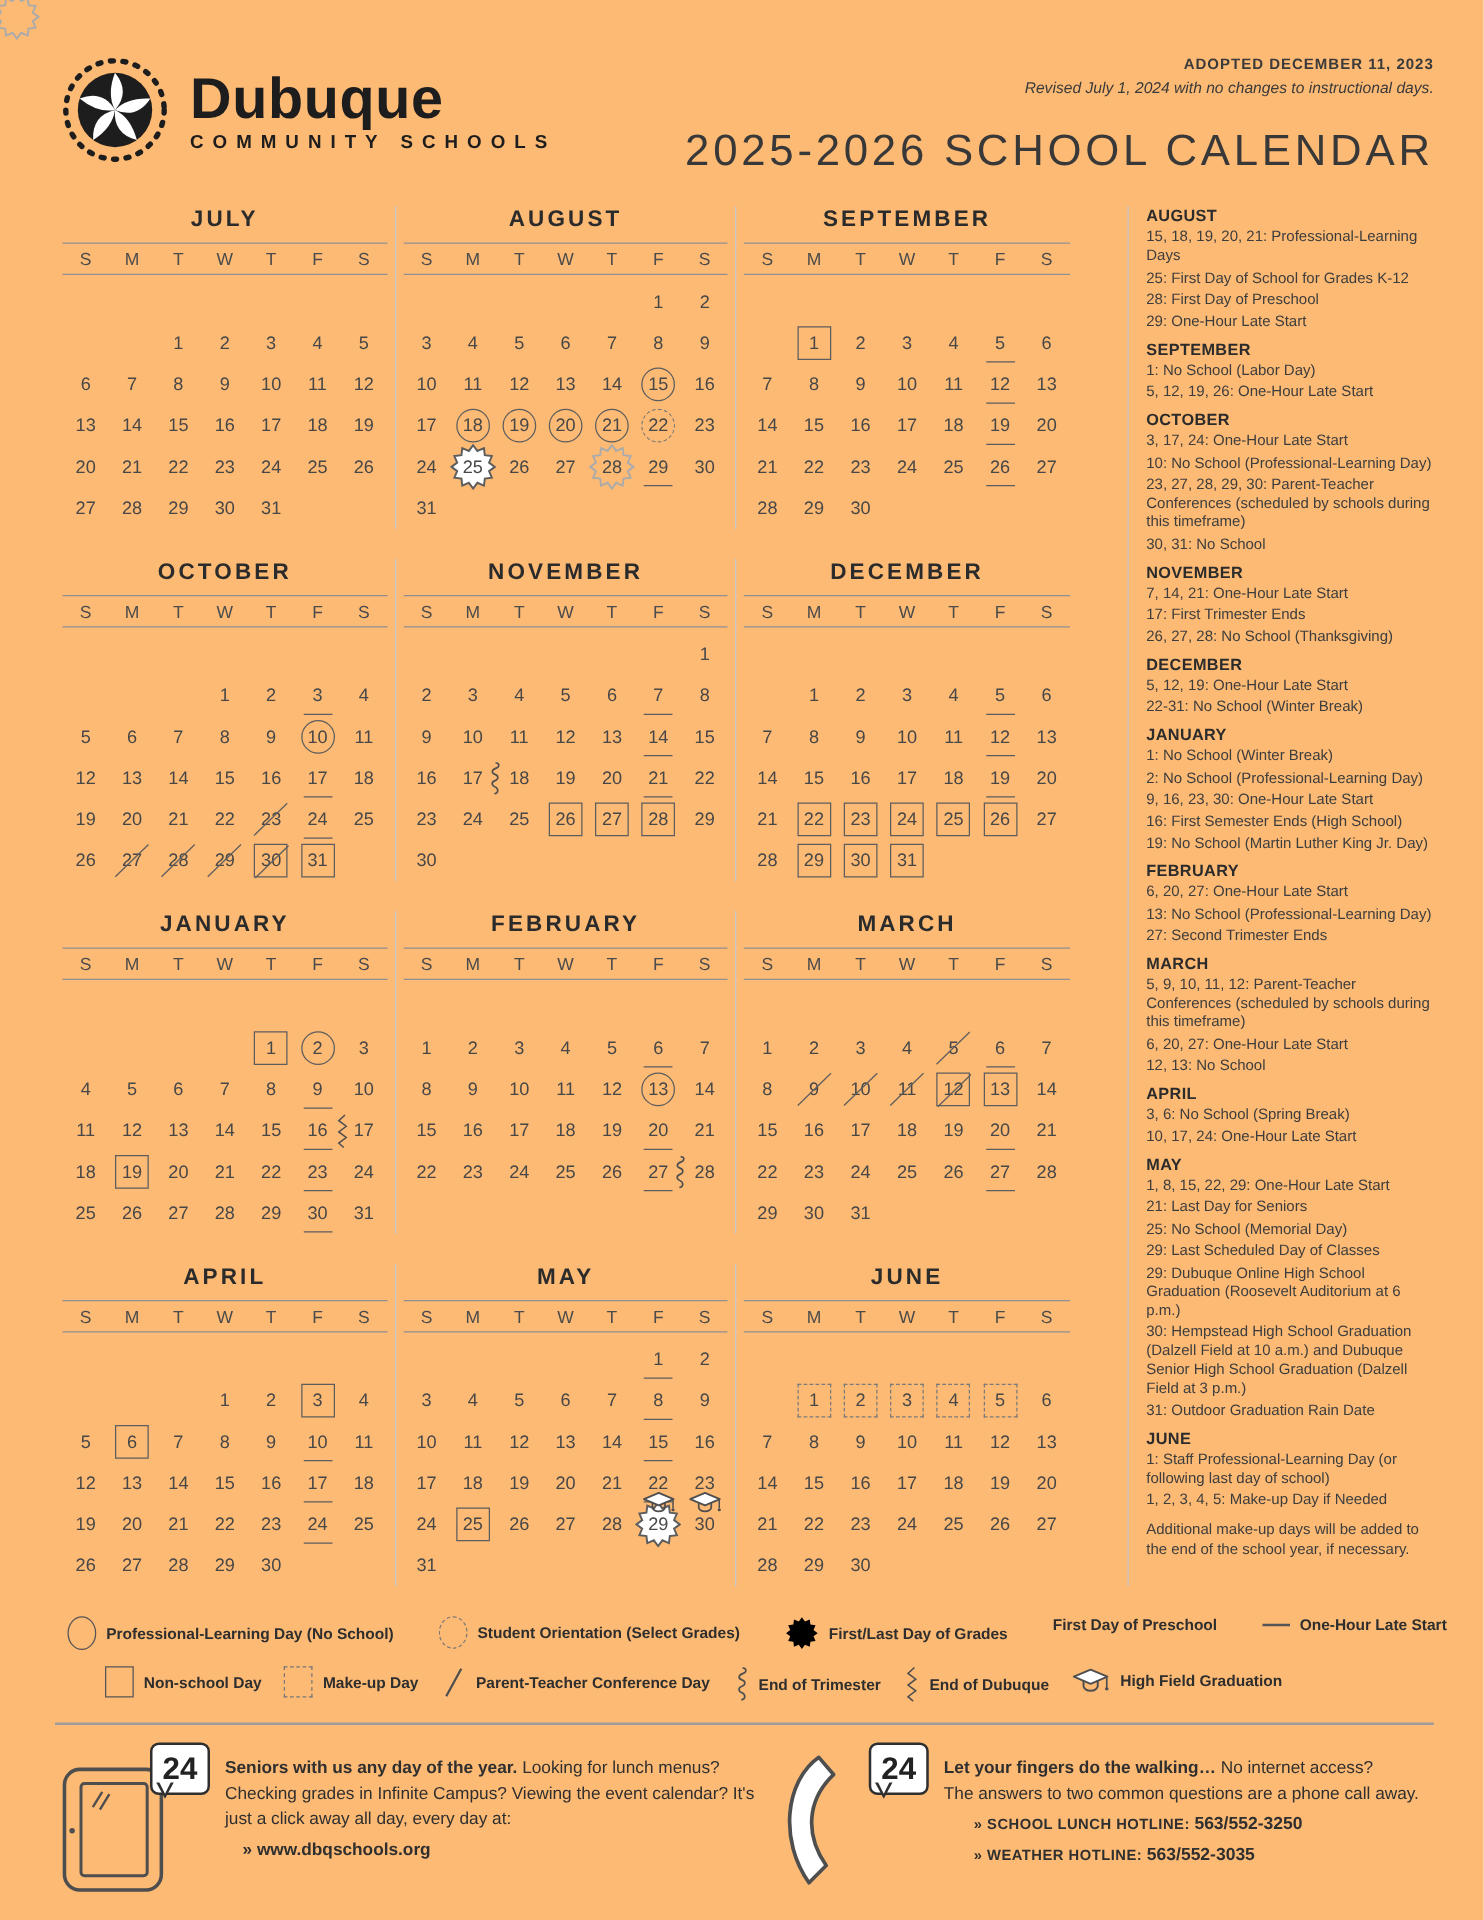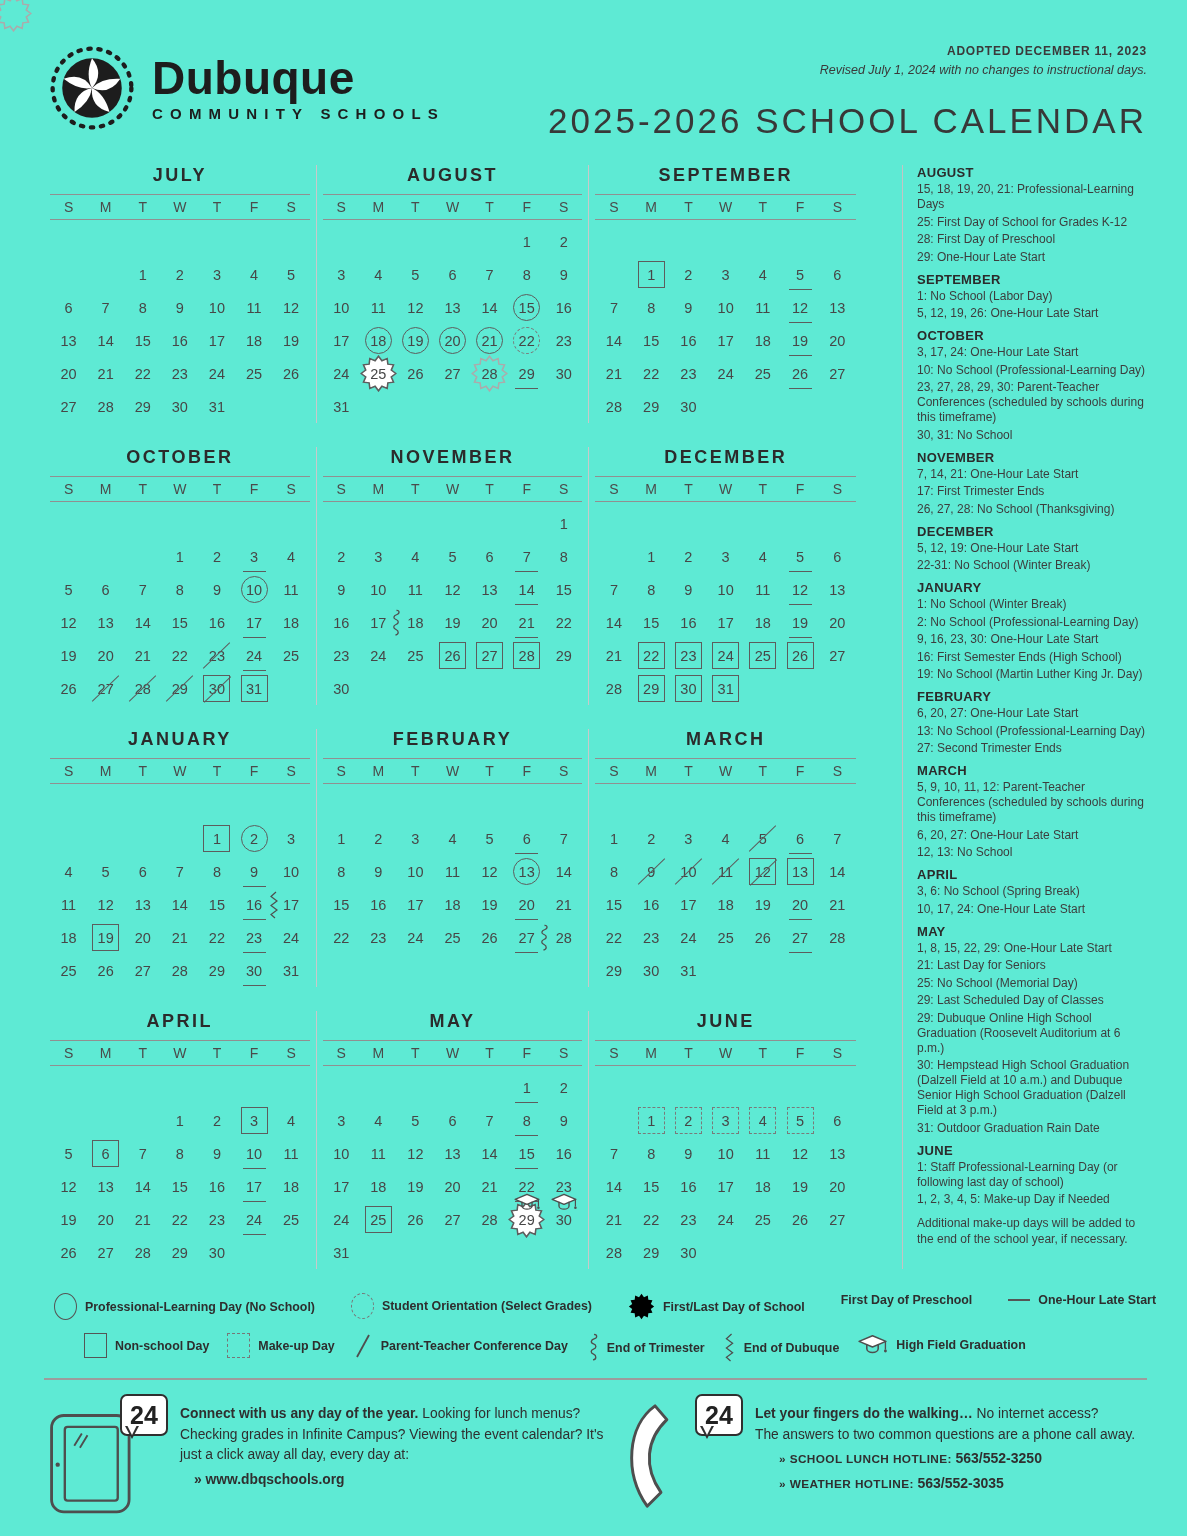--- a/index.html
+++ b/index.html
@@ -1,18 +1,18 @@
 <!DOCTYPE html>
 <html><head>
 <meta charset="utf-8">
 <style>
   * { box-sizing: border-box; margin: 0; padding: 0; }
   html,body { background:#fff; }
   body { width:1187px; font-family:"Liberation Sans", sans-serif; color:#3c3c3c; }
-  .page { width:1187px; height:1536px; padding:30px 40px 16px 44px; overflow:hidden; position:relative; background:#5eead4; }
+  .page { width:1187px; height:1536px; padding:30px 40px 16px 44px; overflow:hidden; position:relative; background:#fdba74; }
 
   
   .hdr { display:flex; justify-content:space-between; align-items:flex-start; margin-bottom:24px; }
   .logo { display:flex; align-items:center; gap:12px; margin-top:10px; }
   .logo-text .big { font-size:46px; font-weight:800; color:#1d1d1d; letter-spacing:0.5px; line-height:1; }
   .logo-text .sub { font-size:15px; font-weight:700; color:#1d1d1d; letter-spacing:7.2px; margin-top:4px; white-space:nowrap; }
   .hdr-right { text-align:right; padding-top:14px; }
   .adopted { font-size:12px; font-weight:700; letter-spacing:0.8px; color:#3a3a3a; }
   .revised { font-size:12.5px; font-style:italic; color:#3a3a3a; margin-top:5px; }
   .cal-title { font-size:35px; font-weight:400; letter-spacing:3px; color:#383838; margin-top:24px; white-space:nowrap; }
@@ -2360,21 +2360,21 @@
           <span class="lg-label">Professional-Learning Day (No School)</span>
         </div>
         <div class="lg-item">
           <span class="ic ic-dcircle"></span>
           <span class="lg-label">Student Orientation (Select Grades)</span>
         </div>
         <div class="lg-item">
           <svg class="ic-svg starburst-legend" width="27" height="27" viewBox="0 0 38 38">
             <polygon points="19.0,1.2 22.5,5.9 27.9,3.6 28.6,9.4 34.4,10.1 32.1,15.5 36.8,19.0 32.1,22.5 34.4,27.9 28.6,28.6 27.9,34.4 22.5,32.1 19.0,36.8 15.5,32.1 10.1,34.4 9.4,28.6 3.6,27.9 5.9,22.5 1.2,19.0 5.9,15.5 3.6,10.1 9.4,9.4 10.1,3.6 15.5,5.9"></polygon>
           </svg>
-          <span class="lg-label">First/Last Day of School</span>
+          <span class="lg-label">First/Last Day of Grades</span>
         </div>
         <div class="lg-item">
           <svg class="ic-svg starburst light-legend light" width="27" height="27" viewBox="0 0 38 38">
             <polygon points="19.0,1.2 22.5,5.9 27.9,3.6 28.6,9.4 34.4,10.1 32.1,15.5 36.8,19.0 32.1,22.5 34.4,27.9 28.6,28.6 27.9,34.4 22.5,32.1 19.0,36.8 15.5,32.1 10.1,34.4 9.4,28.6 3.6,27.9 5.9,22.5 1.2,19.0 5.9,15.5 3.6,10.1 9.4,9.4 10.1,3.6 15.5,5.9"></polygon>
           </svg>
           <span class="lg-label">First Day of Preschool</span>
         </div>
         <div class="lg-item">
           <span class="ic ic-dash"></span>
           <span class="lg-label">One-Hour Late Start</span>
@@ -2426,21 +2426,21 @@
       <div class="f-ic">
         <svg width="104" height="122" viewBox="0 0 110 124">
           <rect x="8" y="16" rx="13" width="82" height="102" fill="none" stroke="#4e4e4e" stroke-width="3"></rect>
           <rect x="22" y="28" rx="3" width="56" height="78" fill="none" stroke="#4e4e4e" stroke-width="2.5"></rect>
           <circle cx="14.5" cy="68" r="2.3" fill="#4e4e4e"></circle>
           <path d="M32 48 L40 35 M38 50 L46 37" stroke="#4e4e4e" stroke-width="2" fill="none"></path>
         </svg>
         <div class="badge">24</div>
       </div>
       <div class="f-text">
-        <span class="f-lead">Connect with us any day of the year.</span>
+        <span class="f-lead">Seniors with us any day of the year.</span>
         <span>Looking for lunch menus? Checking grades in Infinite Campus? Viewing the event calendar? It's just a click away all day, every day at:</span>
         <div class="f-link">» www.dbqschools.org</div>
       </div>
     </div>
     <div class="f-col">
       <div class="f-ic">
         <svg width="78" height="122" viewBox="0 0 78 124">
           <path d="M36 8 C 8 28 4 76 28 110 L 42 96 C 24 70 27 42 48 22 Z" fill="#fff" stroke="#4e4e4e" stroke-width="3" stroke-linejoin="round"></path>
         </svg>
         <div class="badge">24</div>

